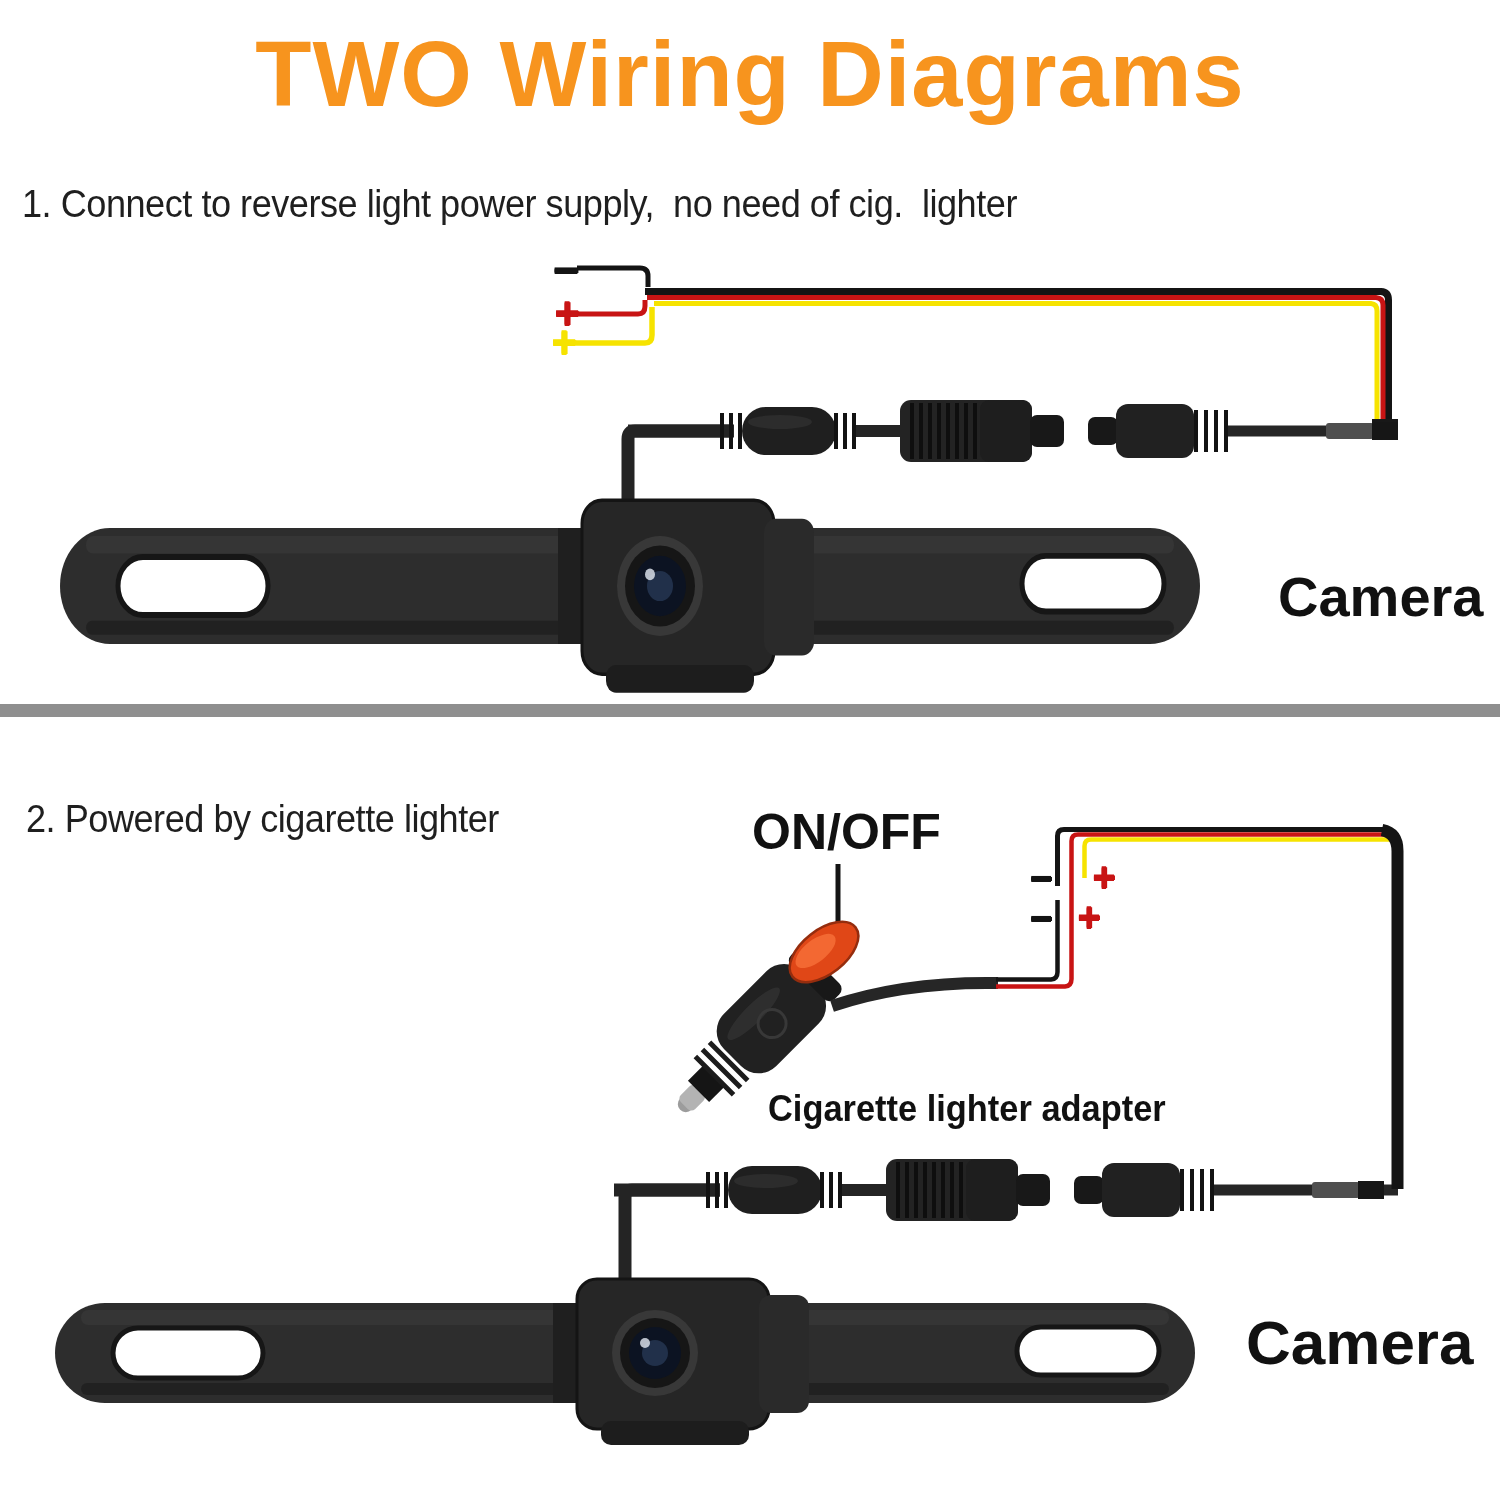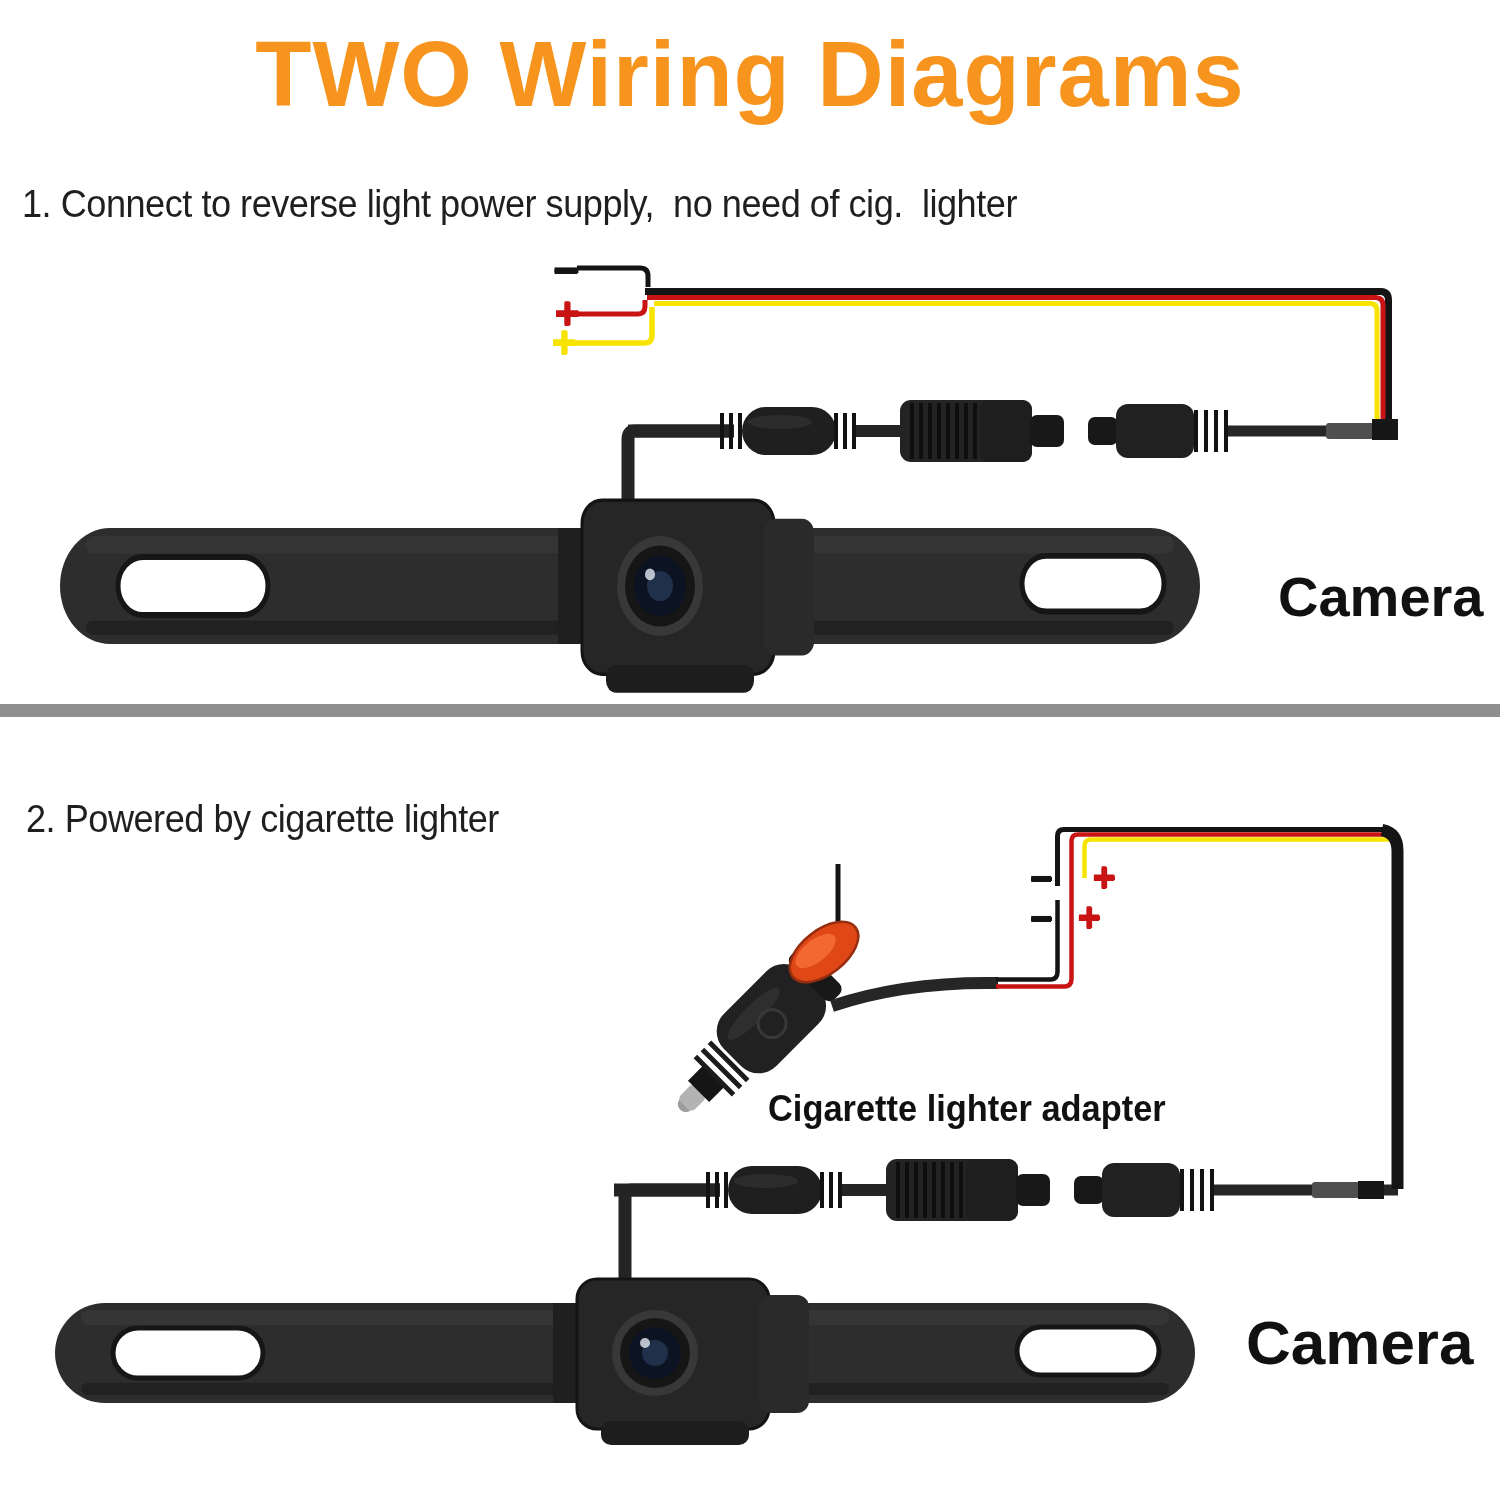--- a/index.html
+++ b/index.html
@@ -130,20 +130,21 @@
   <div class="abs step" id="step1">1. Connect to reverse light power supply,  no need of cig.  lighter</div>
   <div class="abs biglabel" id="camera-label-1">Camera</div>
 
   <span class="term blk" style="left:566px;top:267px;font-size:46px;">–</span>
   <span class="term red" style="left:567px;top:314px;font-size:44px;">+</span>
   <span class="term yel" style="left:564px;top:343px;font-size:44px;">+</span>
 
   <div class="abs divider"></div>
 
   <div class="abs step" id="step2">2. Powered by cigarette lighter</div>
+  <div class="abs biglabel" id="onoff-label">ON/OFF</div>
   <div class="abs biglabel" id="adapter-label">Cigarette lighter adapter</div>
   <div class="abs biglabel" id="camera-label-2">Camera</div>
 
   <span class="term blk" style="left:1041px;top:876px;font-size:40px;">–</span>
   <span class="term red" style="left:1104px;top:877px;font-size:40px;">+</span>
   <span class="term blk" style="left:1041px;top:916px;font-size:40px;">–</span>
   <span class="term red" style="left:1089px;top:917px;font-size:40px;">+</span>
 
 </div>
 

